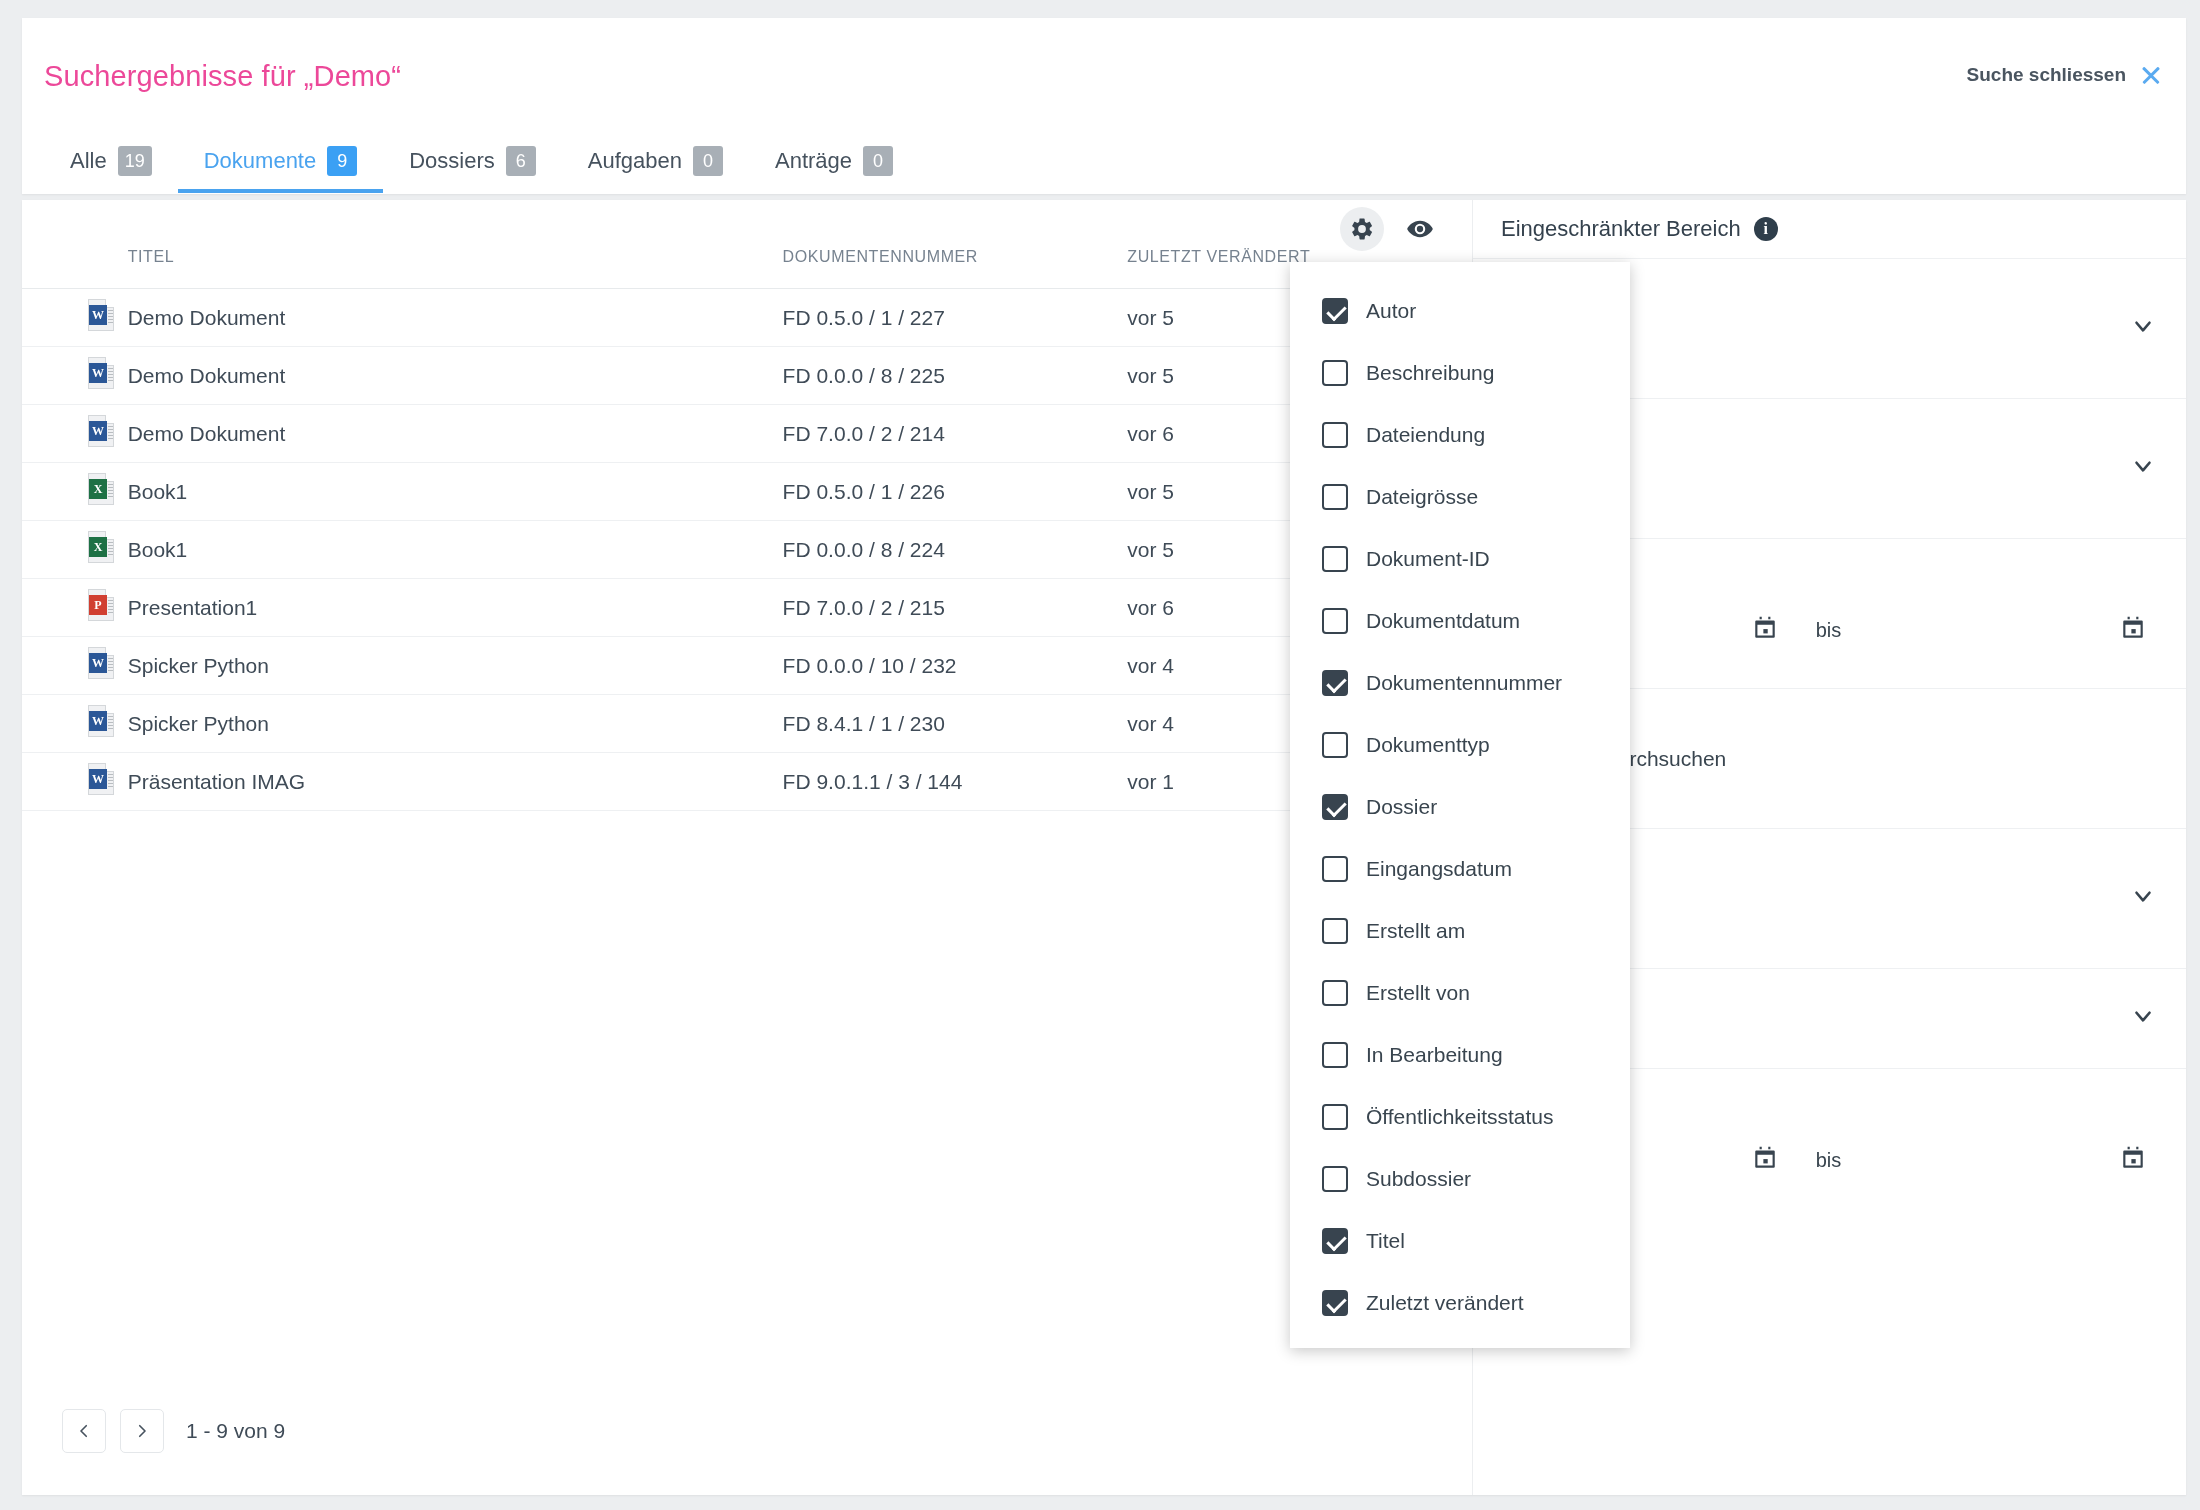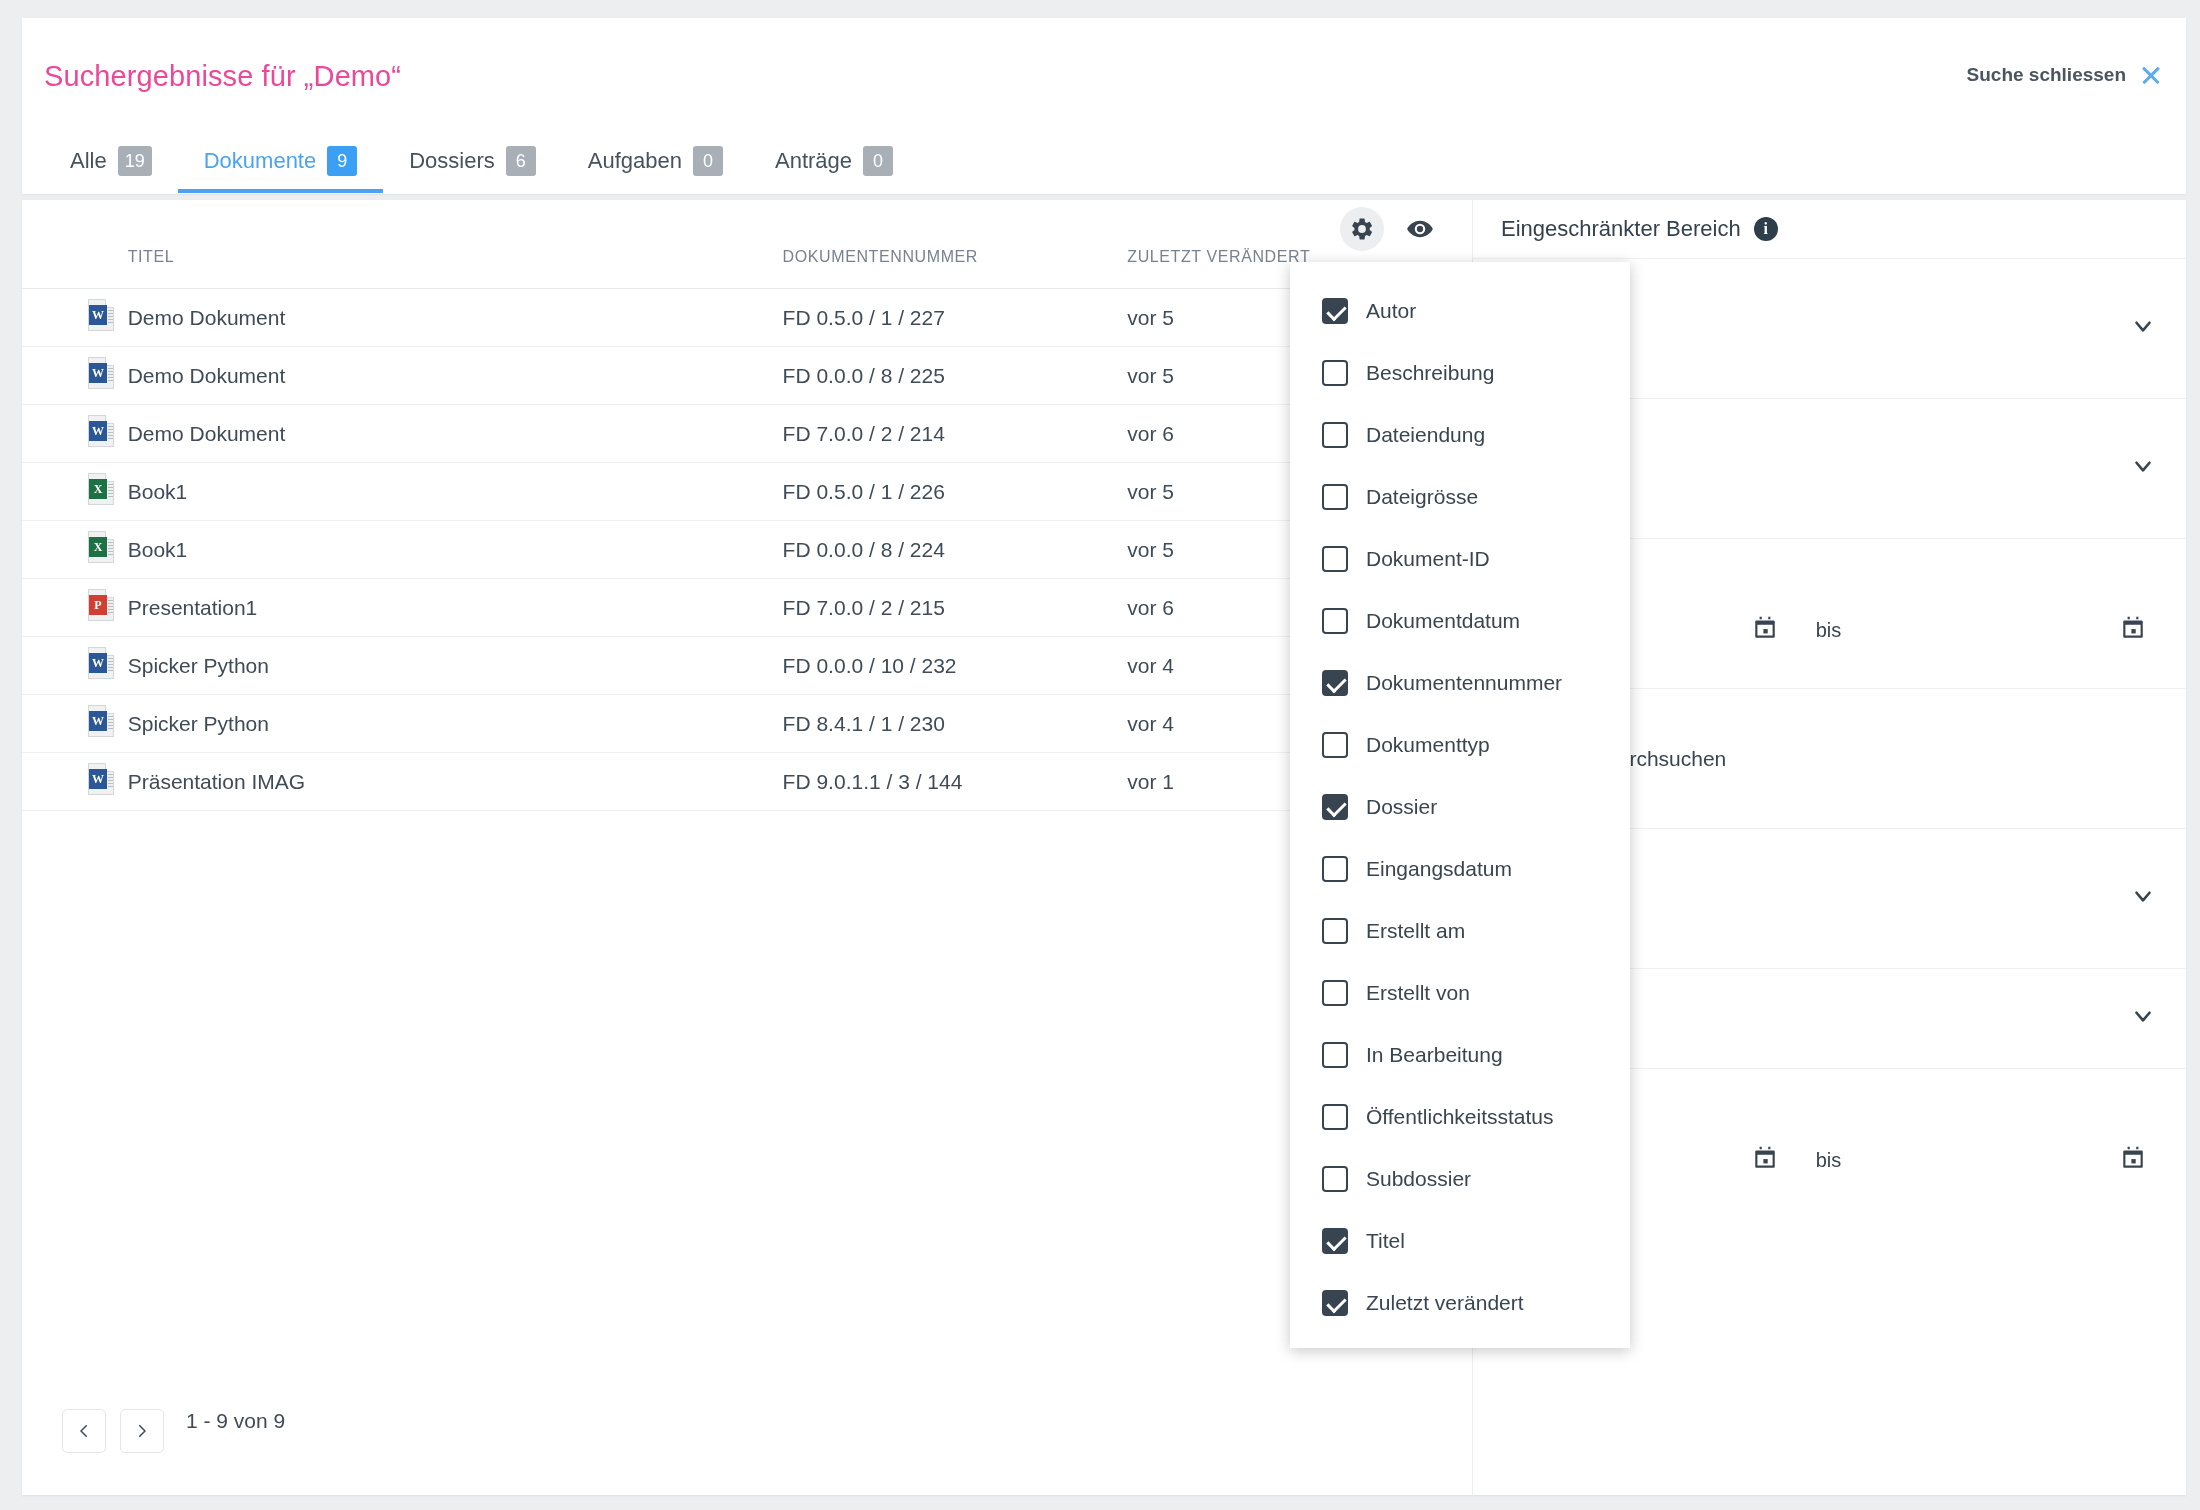--- a/index.html
+++ b/index.html
@@ -127,21 +127,21 @@
   .file-icon.excel .chip { background: #1e7145; }
   .file-icon.ppt   .chip { background: #d13f31; }
   .file-icon .lines {
     position: absolute; left: 20px; top: 8px; width: 5px; height: 18px;
     background: repeating-linear-gradient(to bottom, #b9bdc1 0 1px, transparent 1px 3px);
   }
 
   
   .pagination {
     position: absolute; left: 40px; bottom: 42px;
-    display: flex; align-items: flex-start; gap: 14px;
+    display: flex; align-items: center; gap: 14px;
   }
   .pager-btn {
     width: 44px; height: 44px; border: 1px solid #e4e7ea; border-radius: 5px;
     background: #ffffff; display: flex; align-items: center; justify-content: center;
     cursor: pointer;
   }
   .pager-btn svg { display: block; }
   .page-info { font-size: 21px; color: #3f4b57; margin-left: 8px; }
 
   

